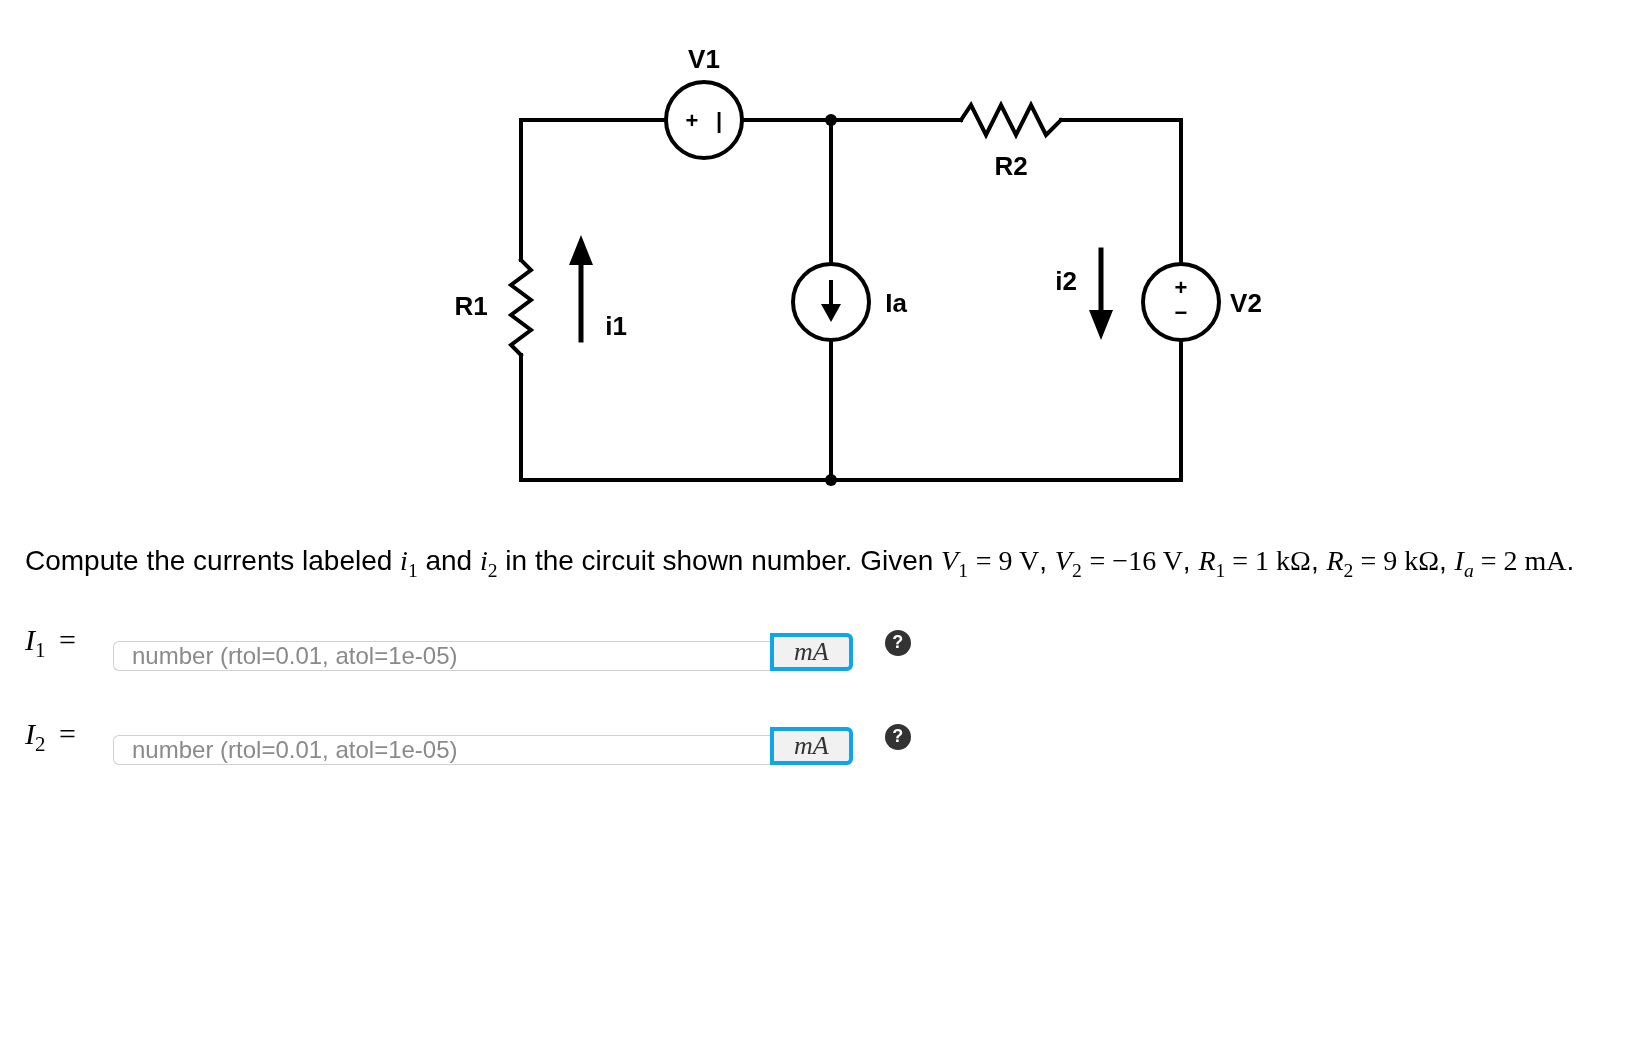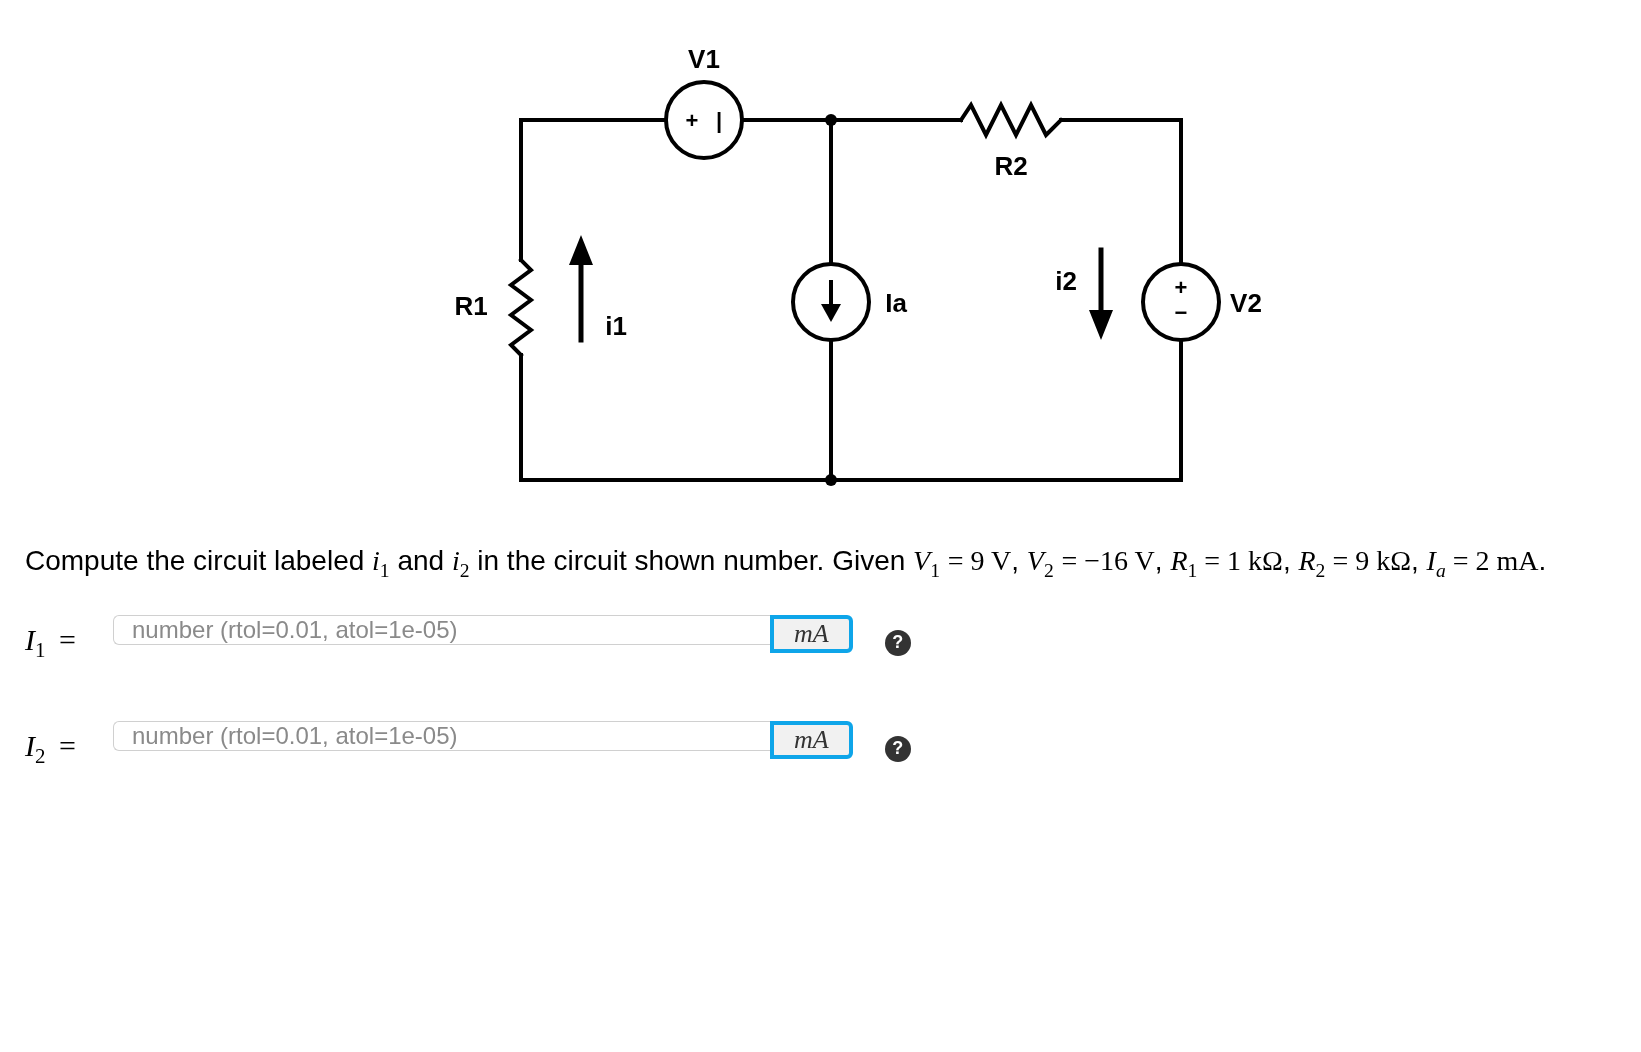--- a/index.html
+++ b/index.html
@@ -40,39 +40,39 @@
     line-height: 1.5;
     margin: 20px 0 30px 5px;
     max-width: 1580px;
   }
   .mi { font-family: "Times New Roman", Times, serif; font-style: italic; }
   .mn { font-family: "Times New Roman", Times, serif; font-style: normal; }
   sub { font-size: 0.7em; vertical-align: sub; }
   .answers {
     display: flex;
     flex-direction: column;
-    gap: 50px;
+    gap: 38px;
     margin-left: 5px;
   }
   .ans-row {
     display: flex;
     align-items: center;
     gap: 18px;
   }
   .ans-label {
     font-size: 30px;
     font-family: "Times New Roman", Times, serif;
     font-style: italic;
     min-width: 70px;
     text-align: left;
   }
   .ans-label .eq { font-style: normal; padding-left: 6px;}
   .input-group {
     display: flex;
-    align-items: flex-start;
+    align-items: flex-end;
     height: 56px;
   }
   .ans-input {
     width: 620px;
     border: 1px solid #d0d0d0;
     border-right: none;
     border-radius: 6px 0 0 6px;
     font-size: 24px;
     padding: 0 18px;
     outline: none;
@@ -171,21 +171,21 @@
       <text x="740" y="155" class="lbl" text-anchor="middle">R2</text>
       <text x="200" y="295" class="lbl" text-anchor="middle">R1</text>
       <text x="345" y="315" class="lbl" text-anchor="middle">i1</text>
       <text x="625" y="292" class="lbl" text-anchor="middle">Ia</text>
       <text x="795" y="270" class="lbl" text-anchor="middle">i2</text>
       <text x="975" y="292" class="lbl" text-anchor="middle">V2</text>
     </svg>
   </div>
 
   <div class="question">
-    <span>Compute the circuit labeled </span>
+    <span>Compute the currents labeled </span>
     <span class="mi">i</span><sub class="mn">1</sub>
     <span> and </span>
     <span class="mi">i</span><sub class="mn">2</sub>
     <span> in the circuit shown number. Given </span>
     <span class="mi">V</span><sub class="mn">1</sub>
     <span class="mn"> = </span><span class="mn">9 V</span><span>, </span>
     <span class="mi">V</span><sub class="mn">2</sub>
     <span class="mn"> = </span><span class="mn">−16 V</span><span>, </span>
     <span class="mi">R</span><sub class="mn">1</sub><span class="mn"> = 1 kΩ</span><span>, </span>
     <span class="mi">R</span><sub class="mn">2</sub><span class="mn"> = 9 kΩ</span><span>, </span>

